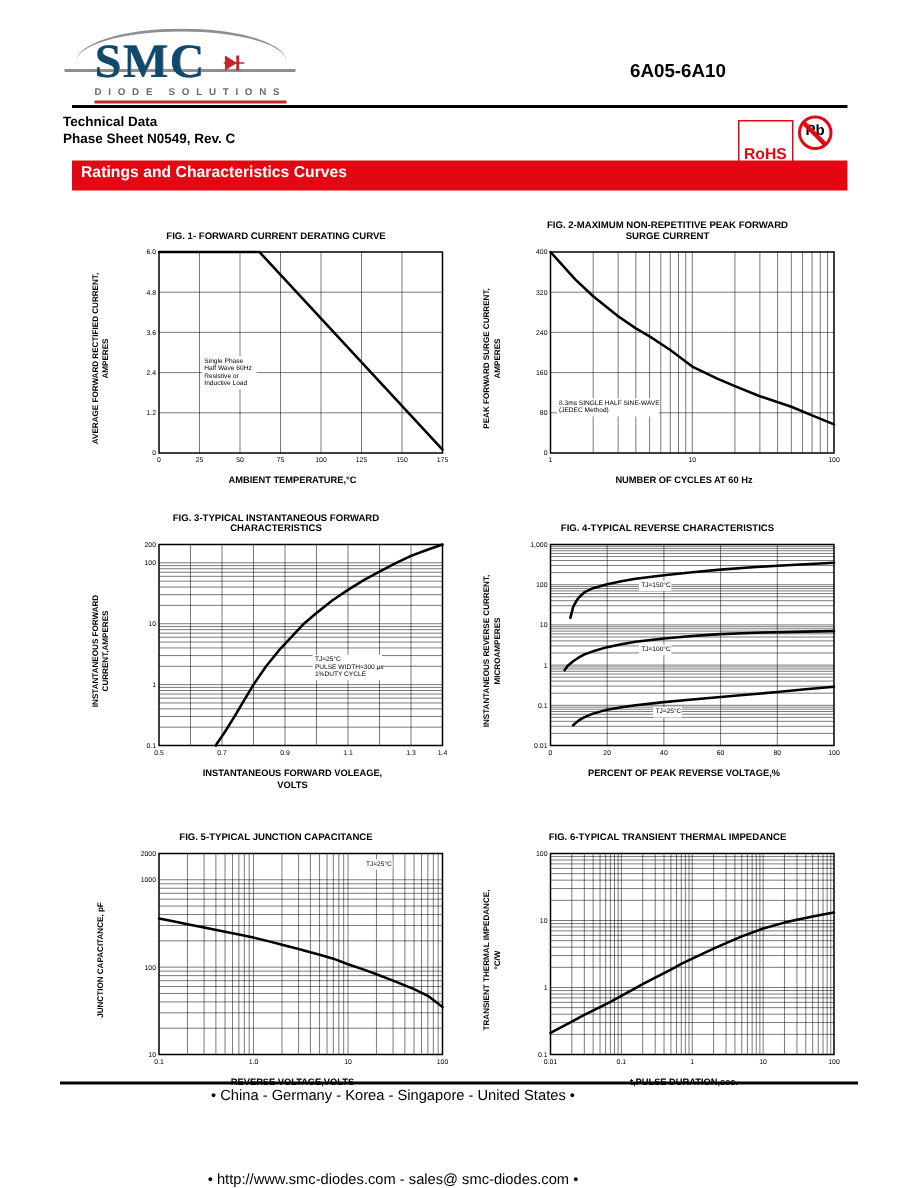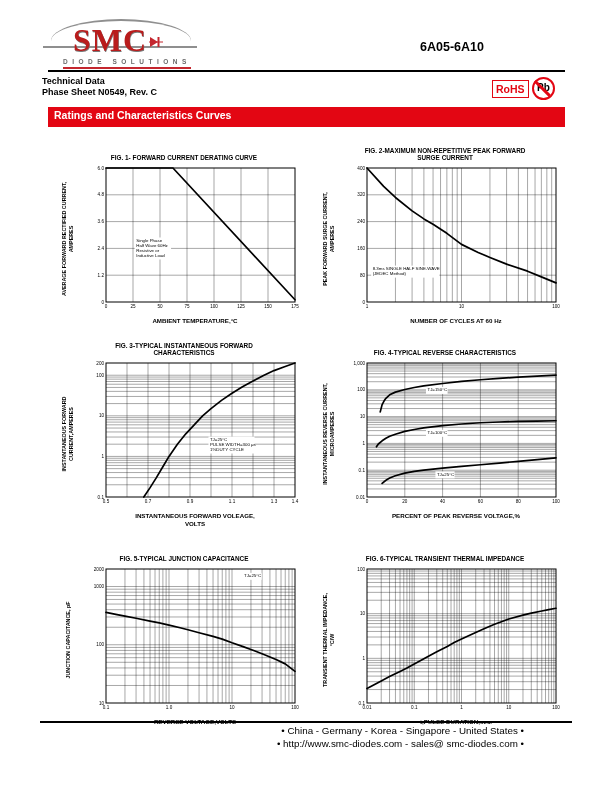--- a/index.html
+++ b/index.html
@@ -3,29 +3,29 @@
 <meta charset="utf-8">
 <style>
   * { margin:0; padding:0; box-sizing:border-box; }
   html,body { background:#ffffff; }
   body { width:612px; height:792px; position:relative; font-family:"Liberation Sans", sans-serif; color:#000; overflow:hidden; }
 
   
   .logo { position:absolute; left:57px; top:16px; width:126px; height:56px; }
   .logo-arc { position:absolute; left:-6px; top:3px; width:140px; height:44px; border-top:2px solid #8f8f8f; border-radius:50%; }
   .logo-line { position:absolute; left:-14px; top:30px; width:154px; height:2px; background:#8f8f8f; }
-  .logo-text { position:absolute; left:16px; top:8px; font-size:32px; font-weight:bold; letter-spacing:1px; color:#b91c1c; font-family:"Liberation Serif", serif; line-height:1; text-shadow:0.5px 0.5px 0 #7a7a7a; }
+  .logo-text { position:absolute; left:6px; top:8px; font-size:32px; font-weight:bold; letter-spacing:1px; color:#0c4a6e; font-family:"Liberation Serif", serif; line-height:1; text-shadow:0.5px 0.5px 0 #7a7a7a; }
   .logo-diode { position:absolute; left:92px; top:20px; }
   .logo-sub { position:absolute; left:6px; top:42px; font-size:6.5px; font-weight:bold; letter-spacing:4.5px; color:#6b6b6b; border-bottom:2px solid #c4262e; padding-bottom:2px; white-space:nowrap; }
 
   .part-number { position:absolute; left:420px; top:40px; width:125px; text-align:left; font-size:12.5px; font-weight:bold; }
   .header-rule { position:absolute; left:48px; top:70px; width:517px; height:2.2px; background:#000; }
   .tech-data { position:absolute; left:42px; top:76px; font-size:9px; font-weight:bold; line-height:11px; }
 
-  .rohs-badge { position:absolute; left:492px; top:80px; border:1.5px solid #e30613; color:#e30613; font-weight:bold; font-size:10.5px; padding:2px 3px; }
+  .rohs-badge { position:absolute; left:492px; top:80px; border:1.5px solid #e30613; color:#e30613; font-weight:bold; font-size:10.5px; padding:16px 3px; }
   .pb-badge { position:absolute; left:532px; top:77px; width:23px; height:23px; border:2.5px solid #e30613; border-radius:50%; }
   .pb-text { position:absolute; left:3px; top:3px; font-size:10px; font-weight:bold; color:#000; }
   .pb-slash { position:absolute; left:-2px; top:8px; width:21px; height:2.6px; background:#e30613; transform:rotate(45deg); }
 
   .banner { position:absolute; left:48px; top:107px; width:517px; height:20px; background:#e30613; color:#fff; font-weight:bold; font-size:10.5px; line-height:16px; padding-left:6px; }
 
   
   .fig { position:absolute; width:254px; }
   .fig-title { position:relative; height:17px; }
   .fig-title span { position:absolute; bottom:1px; left:0; right:0; text-align:center; white-space:pre-line; font-weight:bold; font-size:6.4px; line-height:1.2; }
@@ -43,23 +43,23 @@
 
   #fig-0 { left:57px;  top:146px; }
   #fig-1 { left:318px; top:146px; }
   #fig-2 { left:57px;  top:341px; }
   #fig-3 { left:318px; top:341px; }
   #fig-4 { left:57px;  top:547px; }
   #fig-5 { left:318px; top:547px; }
 
   
   .footer-rule { position:absolute; left:40px; top:721px; width:532px; height:1.5px; background:#000; }
-  .footer-line { position:absolute; left:0; width:524px; text-align:right; font-size:9.8px; }
+  .footer-line { position:absolute; left:0; width:524px; text-align:center; font-size:9.8px; }
   .footer-line.l1 { top:725px; }
-  .footer-line.l2 { top:738px; }
+  .footer-line.l2 { top:781px; }
 </style>
 </head>
 <body>
 
 <div class="logo">
   <div class="logo-arc"></div>
   <div class="logo-line"></div>
   <div class="logo-text">SMC</div>
   <svg class="logo-diode" width="14" height="12" viewBox="0 0 14 12">
     <polygon points="1,1 1,11 9,6" fill="#c4262e"></polygon>

